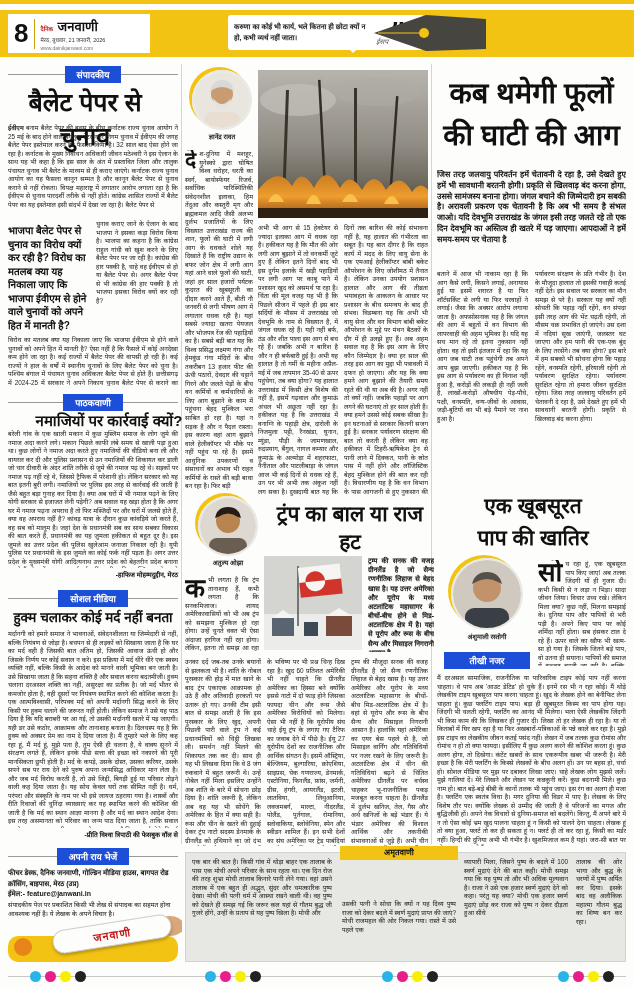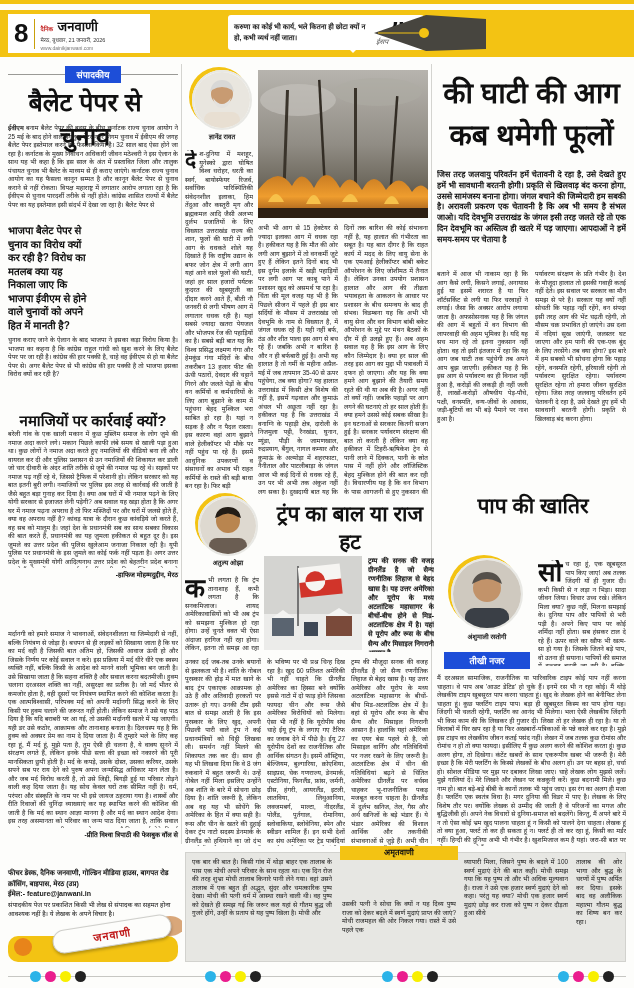--- a/index.html
+++ b/index.html
@@ -99,34 +99,44 @@
 
   <div class="abs rule-label" style="left:8px;top:66px;width:170px;">
     <span class="black-tag">संपादकीय</span>
   </div>
   <div class="abs hl" style="left:0;top:84px;width:170px;font-size:25px;">बैलेट पेपर से चुनाव</div>
   <div class="abs" style="left:8px;top:124px;width:170px;height:262px;overflow:hidden;">
     <div class="body-txt" style="height:96px;">
       <span class="lead-word">ईवीएम</span>
       <span>बनाम बैलेट पेपर की बहस के बीच कर्नाटक राज्य चुनाव आयोग ने 25 मई के बाद होने वाले बेंगलुरू ग्रेटर नगर निगम चुनाव में ईवीएम की जगह बैलेट पेपर इस्तेमाल करने का फैसला किया है। 32 साल बाद ऐसा होने जा रहा है। कर्नाटक के मुख्य निर्वाचन अधिकारी जीवन मठेश्वरी ने इस ऐलान के साथ यह भी कहा है कि इस साल के अंत में प्रस्तावित जिला और तालुक पंचायत चुनाव भी बैलेट के माध्यम से ही कराए जाएंगे। कर्नाटक राज्य चुनाव आयोग का यह फैसला कानून सम्मत है और कानून बैलेट पेपर से चुनाव कराने से नहीं रोकता। विपक्ष महाराष्ट्र में लगातार आरोप लगाता रहा है कि ईवीएम से चुनाव पारदर्शी तरीके से नहीं होते। कांग्रेस शासित राज्यों में बैलेट पेपर का यह इस्तेमाल इसी संदर्भ में देखा जा रहा है। बैलेट पेपर से</span>
     </div>
-    <div style="display:flex;gap:0;flex-direction:column;">
+    <div style="display:flex;gap:0;">
       <div class="pullquote">भाजपा बैलेट पेपर से चुनाव का विरोध क्यों कर रही है? विरोध का मतलब क्या यह निकाला जाए कि भाजपा ईवीएम से होने वाले चुनावों को अपने हित में मानती है?</div>
       <div class="body-txt" style="height:100px;">चुनाव कराए जाने के ऐलान के बाद भाजपा ने इसका कड़ा विरोध किया है। भाजपा का कहना है कि कांग्रेस राहुल गांधी को खुश करने के लिए बैलेट पेपर पर जा रही है। कांग्रेस की हार पक्की है, चाहे वह ईवीएम से हो या बैलेट पेपर से। अगर बैलेट पेपर से भी कांग्रेस की हार पक्की है तो भाजपा इसका विरोध क्यों कर रही है?</div>
     </div>
     <div class="body-txt" style="height:60px;">विरोध का मतलब क्या यह निकाला जाए कि भाजपा ईवीएम से होने वाले चुनावों को अपने हित में मानती है? ऐसा नहीं है कि फैसले में कोई अनदेखा कम होने जा रहा है। कई राज्यों में बैलेट पेपर की वापसी हो रही है। कई राज्यों ने हाल के वर्षों में स्थानीय चुनावों के लिए बैलेट पेपर को चुना है। पश्चिम बंगाल में पंचायत चुनाव अधिकतर बैलेट पेपर से होते हैं। छत्तीसगढ़ में 2024-25 में सरकार ने अपने निकाय चुनाव बैलेट पेपर से कराने का निर्णय लिया है। उत्तर प्रदेश के त्रिस्तरीय पंचायत चुनाव लंबे समय से पेपर बैलेट से ही होते हैं। राजस्थान में पंच-सरपंच चुनावों में बैलेट पेपर प्रमुख रूप से उपयोग होता है। इसमें कोई शक नहीं कि ईवीएम पर उठते सवालों के बीच बैलेट पेपर को तरजीह देनी चाहिए। अक्सर ही ईवीएम में गड़बड़ियों की शिकायतें होती हैं। यह तर्क सही नहीं है कि जब देश के तमाम विकसित देश ईवीएम के बजाय बैलेट पेपर से चुनाव कराते हैं तो भारत में क्यों नहीं कराए जा सकते। चुनावों में पारदर्शिता जरूरी है। अगर एक वर्ग को लगता है कि चुनाव अपारदर्शी हो रहे हैं तो इस पर केंद्रीय चुनाव आयोग को गंभीरता से विचार करना चाहिए। लेकिन चुनाव आयोग अपनी मर्जी से चल रहा है।</div>
   </div>
 
-  <div class="abs hl" style="left:8px;top:410px;width:170px;font-size:15px;">नमाजियों पर कार्रवाई क्यों?</div>
+  <div class="abs rule-label" style="left:8px;top:394px;width:170px;">
+    <span class="black-tag">पाठकवाणी</span>
+  </div>
+  <div class="abs hl" style="left:24px;top:410px;width:170px;font-size:15px;">नमाजियों पर कार्रवाई क्यों?</div>
   <div class="abs body-txt" style="left:8px;top:430px;width:170px;height:138px;">बरेली गांव के एक खाली मकान में कुछ मुस्लिम समाज के लोग जुमे की नमाज अदा करने लगे। मकान पिछले काफी लंबे समय से खाली पड़ा हुआ था। कुछ लोगों ने नमाज अदा करते हुए नमाजियों की वीडियो बना ली और वायरल कर दी और पुलिस प्रशासन से उन नमाजियों की शिकायत कर डाली जो चार दीवारी के अंदर शांति तरीके से जुमे की नमाज पढ़ रहे थे। सड़कों पर नमाज पढ़ नहीं रहे थे, जिससे ट्रैफिक में परेशानी हो। लेकिन सरकार को यह बात इतनी बुरी लगी। नमाजियों पर पुलिस इस तरह से कार्रवाई की जाती है जैसे बहुत बड़ा गुनाह कर दिया है। क्या अब घरों में भी नमाज पढ़ने के लिए योगी सरकार से इजाजत लेनी पड़ेगी? अब सवाल यह खड़ा होता है कि अगर घर में नमाज पढ़ना अपराध है तो फिर मस्जिदों पर और घरों में जलसे होते हैं, क्या वह अपराध नहीं है? कांवड़ यात्रा के दौरान कुछ कांवड़िये जो करते हैं, वह सब को मालूम है। जहां देश के प्रधानमंत्री सब का साथ सबका विकास की बात करते हैं, प्रधानमंत्री का यह जुमला हकीकत से बहुत दूर है। इस जुमले का उत्तर प्रदेश की पुलिस खुलेआम जनाजा निकाल रही है। यूपी पुलिस पर प्रधानमंत्री के इस जुमले का कोई फर्क नहीं पड़ता है। अगर उत्तर प्रदेश के मुख्यमंत्री योगी आदित्यनाथ उत्तर प्रदेश को बेहतरीन प्रदेश बनाना चाहते हैं तो उन्हें इस तरह कार्रवाई नहीं करनी चाहिए, बल्कि उनको अपने धर्म के मसले भरपूर धार्मिक आजादी देनी चाहिए।</div>
   <div class="abs byline" style="left:8px;top:570px;width:170px;">-हाफिज मोहम्मदुद्दीन, मेरठ</div>
 
+  <div class="abs rule-label" style="left:8px;top:590px;width:170px;">
+    <span class="black-tag">सोशल मीडिया</span>
+  </div>
+  <div class="abs hl" style="left:8px;top:608px;width:170px;font-size:13.5px;">हुक्म चलाकर कोई मर्द नहीं बनता</div>
   <div class="abs body-txt" style="left:8px;top:630px;width:170px;height:198px;">मर्दानगी को हमारे समाज ने भावनाओं, संवेदनशीलता या जिम्मेदारी से नहीं, बल्कि नियंत्रण से जोड़ा है। बचपन से ही लड़कों को सिखाया जाता है कि घर का मर्द वही है जिसकी बात अंतिम हो, जिसकी आवाज ऊंची हो और जिसके निर्णय पर कोई सवाल न करे। इस प्रक्रिया में मर्द धीरे धीरे एक स्वस्थ व्यक्ति नहीं, बल्कि किसी के आदेश को मानने वाली भूमिका बन जाती है। उसे सिखाया जाता है कि सहना शक्ति है और सवाल करना बदतमीजी। हुक्म चलाना दरअसल शक्ति का नहीं, असुरक्षा का प्रतीक है। जो मर्द भीतर से कमजोर होता है, वही दूसरों पर नियंत्रण स्थापित करने की कोशिश करता है। एक आत्मविश्वासी, परिपक्व मर्द को अपनी मर्दानगी सिद्ध करने के लिए किसी पर हुक्म चलाने की जरूरत नहीं होती। लेकिन समाज ने उसे यह पाठ दिया है कि यदि बराबरी पर आ गई, तो उसकी मर्दानगी खतरे में पड़ जाएगी। यही डर उसे कठोर, आक्रामक और तानाशाह बनाता है। दिलचस्प यह है कि हुक्म को अक्सर प्रेम का नाम दे दिया जाता है। मैं तुम्हारे भले के लिए कह रहा हूं, मैं मर्द हूं, मुझे पता है, तुम ऐसी ही चलना है, ये वाक्य सुनने में संरक्षण लगते हैं, लेकिन इनके पीछे सत्ता की इच्छा को नकारने की पूरी मानसिकता छुपी होती है। मर्द के कपड़े, उसके दोस्त, उसका करियर, उसके सपने सब पर राय देने को पुरुष अपना जन्मसिद्ध अधिकार मान लेता है। और जब मर्द विरोध करती है, तो उसे जिद्दी, बिगड़ी हुई या परिवार तोड़ने वाली कह दिया जाता है। यह सोच केवल घरों तक सीमित नहीं है। धर्म, परंपरा और संस्कृति के नाम पर भी इसे जायज ठहराया गया है। शास्त्रों और रीति रिवाजों की चुनिंदा व्याख्याएं कर यह स्थापित करने की कोशिश की जाती है कि मर्द का स्थान आज्ञा मानना है और मर्द का स्थान आदेश देना। इस तरह असमानता को परिवार का जन्म पाठ दिया जाता है, ताकि सवाल उठाने वाला खुद अपराधी महसूस करे। अब समय है कि इस मर्द होने की नई परिभाषा गढ़ें, ऐसी परिभाषा जिसमें मर्द पर हुक्म नहीं, उसके साथ समानतापूर्वक सहअस्तित्व हो। हुक्म चलाकर कोई मर्द नहीं बनता। असल में इंसान बनने की प्रक्रिया वहीं से शुरू होती है जहां हुक्म खत्म हो जाते हैं।</div>
   <div class="abs byline" style="left:8px;top:830px;width:170px;">-प्रीति विश्वा त्रिपाठी की फेसबुक वॉल से</div>
 
+  <div class="abs rule-label" style="left:8px;top:848px;width:170px;">
+    <span class="black-tag">अपनी राय भेजें</span>
+  </div>
   <div class="abs opin-txt" style="left:8px;top:868px;width:170px;">
     <div style="font-weight:bold;">फीचर डेस्क, दैनिक जनवाणी, गोल्डिन मीडिया हाउस, बागपत रोड क्रॉसिंग, बाइपास, मेरठ (उप्र)</div>
     <div style="font-weight:bold;">ईमेल:- feature@janwani.in</div>
     <div style="font-size:6.5px;">संपादकीय पेज पर प्रकाशित किसी भी लेख से संपादक का सहमत होना आवश्यक नहीं है। ये लेखक के अपने विचार है।</div>
   </div>
   <div class="abs yellow-blob" style="left:8px;top:936px;width:170px;height:26px;"></div>
   <div class="abs" style="left:14px;top:938px;width:18px;height:18px;border-radius:50%;background:#e8841a;"></div>
   <div class="abs" style="left:148px;top:912px;width:34px;height:30px;">
     <svg width="34" height="30" viewBox="0 0 34 30">
         <ellipse cx="22" cy="14" rx="14" ry="10" fill="#d9a77a"></ellipse>
@@ -180,22 +190,22 @@
     </svg>
   </div>
 
   <div class="abs body-txt" style="left:185px;top:150px;width:68px;height:346px;">
     <span class="dropcap">दे</span><span>श-दुनिया में मशहूर, यूनेस्को द्वारा घोषित विश्व धरोहर, धरती का स्वर्ग, बायोस्फेयर रिजर्व, सर्वाधिक पारिस्थितिकी संवेदनशील इलाका, हिम तेंदुआ और कस्तूरी मृग और ब्रह्मकमल आदि जैसी अलभ्य दुर्लभ प्रजातियों के लिए विख्यात उत्तराखंड राज्य की शान, फूलों की घाटी में लगी आग के धधकते शोले यह दिखाते हैं कि राष्ट्रीय उद्यान के बफर जोन क्षेत्र में लगी आग यहां आने वाले फूलों की घाटी, जहां हर साल हजारों पर्यटक कुदरत की खूबसूरती का दीदार करने आते हैं, बीती नौ जनवरी से लगी भीषण आग में लगातार धधक रही है। यहां सबसे ज्यादा खतरा पेयजल और भोजपत्र रेंज की पहाड़ियों का है। सबसे बड़ी बात यह कि विश्व प्रसिद्ध लक्ष्मण गंगा और हेमकुंड गंगा मंदिरों के बीच तकरीबन 13 हजार फीट की ऊंची पठारों, देवदार की चट्टानें गिरने और जलते पेड़ों के बीच वन कर्मियों व कर्मचारियों के लिए आग बुझाने के काम में पहुंचना बेहद मुश्किल भरा साबित हो रहा है। यहां न सड़क है और न पैदल रास्ता। इस कारण वहां आग बुझाने वाले हेलीकॉप्टर भी मौके पर नहीं पहुंच पा रहे हैं। इसमें आधुनिक उपकरणों व संसाधनों का अभाव भी राहत कर्मियों के रास्ते की बड़ी बाधा बन रहा है। फिर बड़ी</span>
   </div>
   <div class="abs body-txt" style="left:258px;top:224px;width:80px;height:272px;">अभी भी आग से 15 हेक्टेयर से ज्यादा इलाका आग में धधक रहा है। हकीकत यह है कि मौत की ओर लगी आग बुझाने में तो वनकर्मी जुटे हुए हैं लेकिन इतने दिनों बाद भी इस दुर्गम इलाके में खड़ी पहाड़ियों पर लगी आग पर काबू पाने में प्रशासन खुद को असमर्थ पा रहा है। चिंता की मूल वजह यह भी है कि पिछले सीजन में पहले ही इस बार सर्दियों के मौसम में उत्तराखंड जो देवभूमि के नाम से विख्यात है, में जंगल धधक रहे हैं। यही नहीं बर्फ, ठंड और शीत पाला इस आग से बच रहे हैं। जबकि अभी न बारिश है और न ही बर्फबारी हुई है। अभी यह हालात है तो गर्मी के महीना अप्रैल-मई में जब तापमान 35-40 से ऊपर पहुंचेगा, तब क्या होगा? यह हालात उत्तराखंड में किसी क्षेत्र विशेष की नहीं है, इसमें गढ़वाल और कुमाऊं अंचल भी अछूता नहीं रहा है। हकीकत यह है कि उत्तराखंड में वनाग्नि के पहाड़ी क्षेत्र, दारोली के निजमुला पट्टी, रैनखंडा, घुनान, म्यूंडा, पौड़ी के जामणखाल, रुद्रप्रयाग, बैंगुल, नागल कम्यार और कुमाऊं के अल्मोड़ा में शहरफाटा, नैनीताल और पाटलीबाड़ा के जंगल आज भी कई दिनों से धधक रहे हैं, उन पर भी अभी तक अंकुश नहीं लग सका है। दुखदायी बात यह कि हवा के साथ आग और फैल रही है। जबकि मौसम विभाग की मानें तो अगले 12</div>
   <div class="abs body-txt" style="left:344px;top:224px;width:84px;height:272px;">दिनों तक बारिश की कोई संभावना नहीं है, यह हालात की गंभीरता का सबूत है। यह बात दीगर है कि राहत कार्य में मदद के लिए वायु सेना के एक एमआई हेलीकॉप्टर बांबी बकेट ऑपरेशन के लिए जोशीमठ में तैनात है। लेकिन उनका उपयोग प्रशासन हालात और आग की तीव्रता भयावहता के आकलन के आधार पर प्रशासन के बीच समन्वय के बाद ही संभव। विडम्बना यह कि अभी भी वायु सेना और वन विभाग बांबी बकेट ऑपरेशन के मुद्दे पर मंथन बैठकों के दौर में ही उलझे हुए हैं। अब अहम सवाल यह है कि इस आग के लिए कौन जिम्मेदार है। क्या हर साल की तरह इस आग का मुद्दा भी पत्रावली में दफन हो जाएगा। और यह कि क्या हमने आग बुझाने की तैयारी समय रहते की थी या अब की है। अगर नहीं तो क्यों नहीं। जबकि पहाड़ों पर आग लगने की घटनाएं तो हर साल होती हैं। क्या हमने उससे कोई सबक सीखा है। इन घटनाओं से सरकार कितनी सजग हुई है। सरकार पर्यावरण संरक्षण की बात तो करती है लेकिन क्या वह हकीकत में टिहरी-ऋषिकेश ट्रेन से पानी लाने में दिक्कत, पानी के स्रोत पास में नहीं होने और लॉजिस्टिक बेहद मुश्किल होने की बात कर रही है। विचारणीय यह है कि वन विभाग के पास आगजनी से हुए नुकसान की अभी तक कोई जानकारी नहीं है।</div>
 
   <div class="abs hl" style="left:437px;top:72px;width:189px;font-size:29px;line-height:1.45;">
+    <div>कब थमेगी फूलों</div>
     <div>की घाटी की आग</div>
-    <div>कब थमेगी फूलों</div>
   </div>
   <div class="abs" style="left:437px;top:170px;width:189px;height:94px;overflow:hidden;font-size:8px;font-weight:bold;line-height:1.35;color:#161616;text-align:justify;">जिस तरह जलवायु परिवर्तन हमें चेतावनी दे रहा है, उसे देखते हुए हमें भी सावधानी बरतनी होगी। प्रकृति से खिलवाड़ बंद करना होगा, उससे सामंजस्य बनाना होगा। जंगल बचाने की जिम्मेदारी हम सबकी है। अरावली प्रकरण एक चेतावनी है कि अब भी समय है संभल जाओ। यदि देवभूमि उत्तराखंड के जंगल इसी तरह जलते रहे तो एक दिन देवभूमि का अस्तित्व ही खतरे में पड़ जाएगा। आपदाओं ने हमें समय-समय पर चेताया है</div>
   <div class="abs body-txt" style="left:437px;top:270px;width:91px;height:216px;">बताने में आज भी नाकाम रहा है कि आग कैसे लगी, किसने लगाई, अनायास हुई या इसमें शरारत है या फिर शॉर्टसर्किट से लगी या फिर चरवाहों ने लगाई। जैसा कि अक्सर आरोप लगाया जाता है। अफसोसनाक यह है कि जंगल की आग में बहुतों में वन विभाग की लापरवाही की अहम भूमिका है। यदि यह सच मान रहे तो इतना नुकसान नहीं होता। वह तो इसी इंतजार में रहा कि यह आग जब घाटी तक पहुंचेगी तब अपने आप बुझ जाएगी। हकीकत यह है कि इस आग से पर्यावरण का ही विनाश नहीं हुआ है, करोड़ों की लकड़ी ही नहीं जली है, लाखों-करोड़ों औषधीय पेड़-पौधे, पक्षी, वनस्पति, वन्य-जीवों के आवास, जड़ी-बूटियों का भी बड़े पैमाने पर नाश हुआ है।</div>
   <div class="abs body-txt" style="left:535px;top:270px;width:91px;height:216px;">पर्यावरण संरक्षण के प्रति गंभीर है। देश के मौजूदा हालात तो इसकी गवाही कतई नहीं देते। इस सवाल पर सरकार का मौन समझ से परे है। सरकार यह क्यों नहीं सोचती कि पहाड़ नहीं रहेंगे, वन संपदा इसी तरह आग की भेंट चढ़ती रहेगी, तो मौसम चक्र प्रभावित हो जाएंगे। उस दशा में नदियां सूख जाएंगी, जलस्तर घट जाएगा और हम पानी की एक-एक बूंद के लिए तरसेंगे। तब क्या होगा? इस बारे में हम सबको भी सोचना होगा कि पहाड़ रहेंगे, वनस्पति रहेगी, हरियाली रहेगी तो पर्यावरण सुरक्षित रहेगा। पर्यावरण सुरक्षित रहेगा तो हमारा जीवन सुरक्षित रहेगा। जिस तरह जलवायु परिवर्तन हमें चेतावनी दे रहा है, उसे देखते हुए हमें भी सावधानी बरतनी होगी। प्रकृति से खिलवाड़ बंद करना होगा।</div>
 
   <div class="abs author-wrap" style="left:194px;top:496px;width:68px;">
     <div class="author-circ" style="width:60px;height:60px;margin:0 auto;">
       <svg width="56" height="56" viewBox="0 0 56 56">
           <rect width="56" height="56" fill="#ded9d0"></rect>
           <circle cx="28" cy="23" r="12" fill="#b9854f"></circle>
@@ -232,20 +242,21 @@
     </svg>
   </div>
 
   <div class="abs" style="left:368px;top:556px;width:66px;height:96px;overflow:hidden;font-size:6.8px;font-weight:bold;line-height:1.35;color:#161616;text-align:justify;">ट्रम्प की सनक की वजह ग्रीनलैंड है जो सैन्य रणनीतिक लिहाज से बेहद खास है। यह उत्तर अमेरिका और यूरोप के मध्य अटलांटिक महासागर के बीचों-बीच होने से मिड-अटलांटिक क्षेत्र में है। यहां से यूरोप और रूस के बीच सैन्य और मिसाइल निगरानी आसान है</div>
 
   <div class="abs body-txt" style="left:185px;top:658px;width:76px;height:188px;">उनका दर्द जब-तब उनके बयानों से झलकता भी है। शांति के नोबल पुरस्कार की होड़ में मात खाने के बाद ट्रंप एकाएक आक्रामक हो उठे हैं और अतिवादी हरकतों पर उतारू हो गए। उनकी टीम इसी बात से समझ आती है कि इस पुरस्कार के लिए खुद, अपनी पिछली पारी वाले ट्रंप ने कई प्रधानमंत्रियों को चिट्ठी लिखवा ली। समर्थन नहीं मिलने की शिकायत तक कर दी। साथ ही यह भी लिखवा दिया कि वे 8 जंग रुकवाने में बहुत जरूरी थे। उन्हें नोबेल नहीं मिला इसलिए उन्होंने अब शांति के बारे में सोचना छोड़ दिया है। शांति जरूरी है, लेकिन अब वह यह भी सोचेंगे कि अमेरिका के हित में क्या सही है। रूस और चीन के खतरे की दुहाई देकर ट्रंप नाटो सदस्य डेनमार्क के ग्रीनलैंड को हथियाने का जो दंभ भर रहे हैं, उसे अंतरराष्ट्रीय कानूनों और नाटो की एकता के साथ ही वैश्विक शांति के लिए गंभीर खतरा माना जा रहा है। ट्रंप की जिद, उनका दुनिया का तानाशाह बनने जैसे ही कदम कहलाएगा।</div>
   <div class="abs body-txt" style="left:267px;top:658px;width:78px;height:188px;">के भविष्य पर भी प्रश्न चिन्ह दिख रहा है। खुद 60 प्रतिशत अमेरिकी भी नहीं चाहते कि ग्रीनलैंड अमेरिका का हिस्सा बने क्योंकि इससे नाटो में दो फाड़ होने जिसका फायदा चीन और रूस जैसे अमेरिका विरोधियों को मिलेगा। ऐसा भी नहीं है कि यूरोपीय संघ चाहे ईयू ट्रंप के लगाए गए टैरिफ का जवाब देने में पीछे है। ईयू 27 यूरोपीय देशों का राजनीतिक और आर्थिक संगठन है। इसमें ऑस्ट्रिया, बेल्जियम, बुल्गारिया, क्रोएशिया, साइप्रस, चेक गणराज्य, डेनमार्क, एस्टोनिया, फिनलैंड, फ्रांस, जर्मनी, ग्रीस, हंगरी, आयरलैंड, इटली, लातविया, लिथुआनिया, लक्जमबर्ग, माल्टा, नीदरलैंड, पोलैंड, पुर्तगाल, रोमानिया, स्लोवाकिया, स्लोवेनिया, स्पेन और स्वीडन शामिल हैं। इन सभी देशों का संघ अमेरिका पर ट्रेड पाबंदियां लगाने का है। जिस पर वो गंभीरता से विचार कर रहे हैं। जबकि इनका लक्ष्य सदस्य देशों के बीच शांति, समृद्धि और स्थिरता को बढ़ावा देना है। ऐसी स्थिति में नाटो देश भी अमेरिका की मुखालफत करेंगे।</div>
   <div class="abs body-txt" style="left:351px;top:658px;width:77px;height:188px;">ट्रम्प की मौजूदा सनक की वजह ग्रीनलैंड है जो सैन्य रणनीतिक लिहाज से बेहद खास है। यह उत्तर अमेरिका और यूरोप के मध्य अटलांटिक महासागर के बीचों-बीच मिड-अटलांटिक क्षेत्र में है। वहां से यूरोप और रूस के बीच सैन्य और मिसाइल निगरानी आसान है। हालांकि यहां अमेरिका का एयर बेस पहले से है, जो मिसाइल वार्निंग और गतिविधियों पर नजर रखने के लिए जरूरी है। अटलांटिक क्षेत्र में चीन की गतिविधियां बढ़ने से चिंतित अमेरिका ग्रीनलैंड पर वर्चस्व चाहकर भू-राजनीतिक पकड़ मजबूत करना चाहता है। ग्रीनलैंड में दुर्लभ खनिज, तेल, गैस और अर्थ खनिजों के बड़े भंडार हैं। ये भंडार अमेरिका की विशाल आर्थिक और तकनीकी संभावनाओं से जुड़े हैं। अभी चीन का इन उत्पादों पर 70 प्रतिशत नियंत्रण है। यह निर्भरता खत्म करना चाहता है। वहीं ग्रीनलैंड के पास से गुजरने वाले नए समुद्री मार्ग खुल रहे हैं, जिससे व्यापार और सैन्य परिवहन दोनों आसान हो जाएंगे। फिलहाल ट्रम्प दुनिया में खुद को मनवाने में लगे हैं।</div>
 
   <div class="abs hl" style="left:440px;top:490px;width:186px;font-size:21px;line-height:1.5;">
+    <div>एक खूबसूरत</div>
     <div>पाप की खातिर</div>
   </div>
   <div class="abs author-wrap" style="left:444px;top:558px;width:86px;">
     <div class="author-circ" style="width:72px;height:72px;margin:0 auto;">
       <svg width="68" height="68" viewBox="0 0 68 68">
           <rect width="68" height="68" fill="#cfc9bf"></rect>
           <circle cx="34" cy="28" r="14" fill="#c2936a"></circle>
           <path d="M19 24 q3 -12 15 -12 q12 0 15 12 l-4 -2 q-11 -6 -22 0 z" fill="#55504a"></path>
           <rect x="12" y="48" width="44" height="20" rx="9" fill="#3a3f46"></rect>
         </svg>

